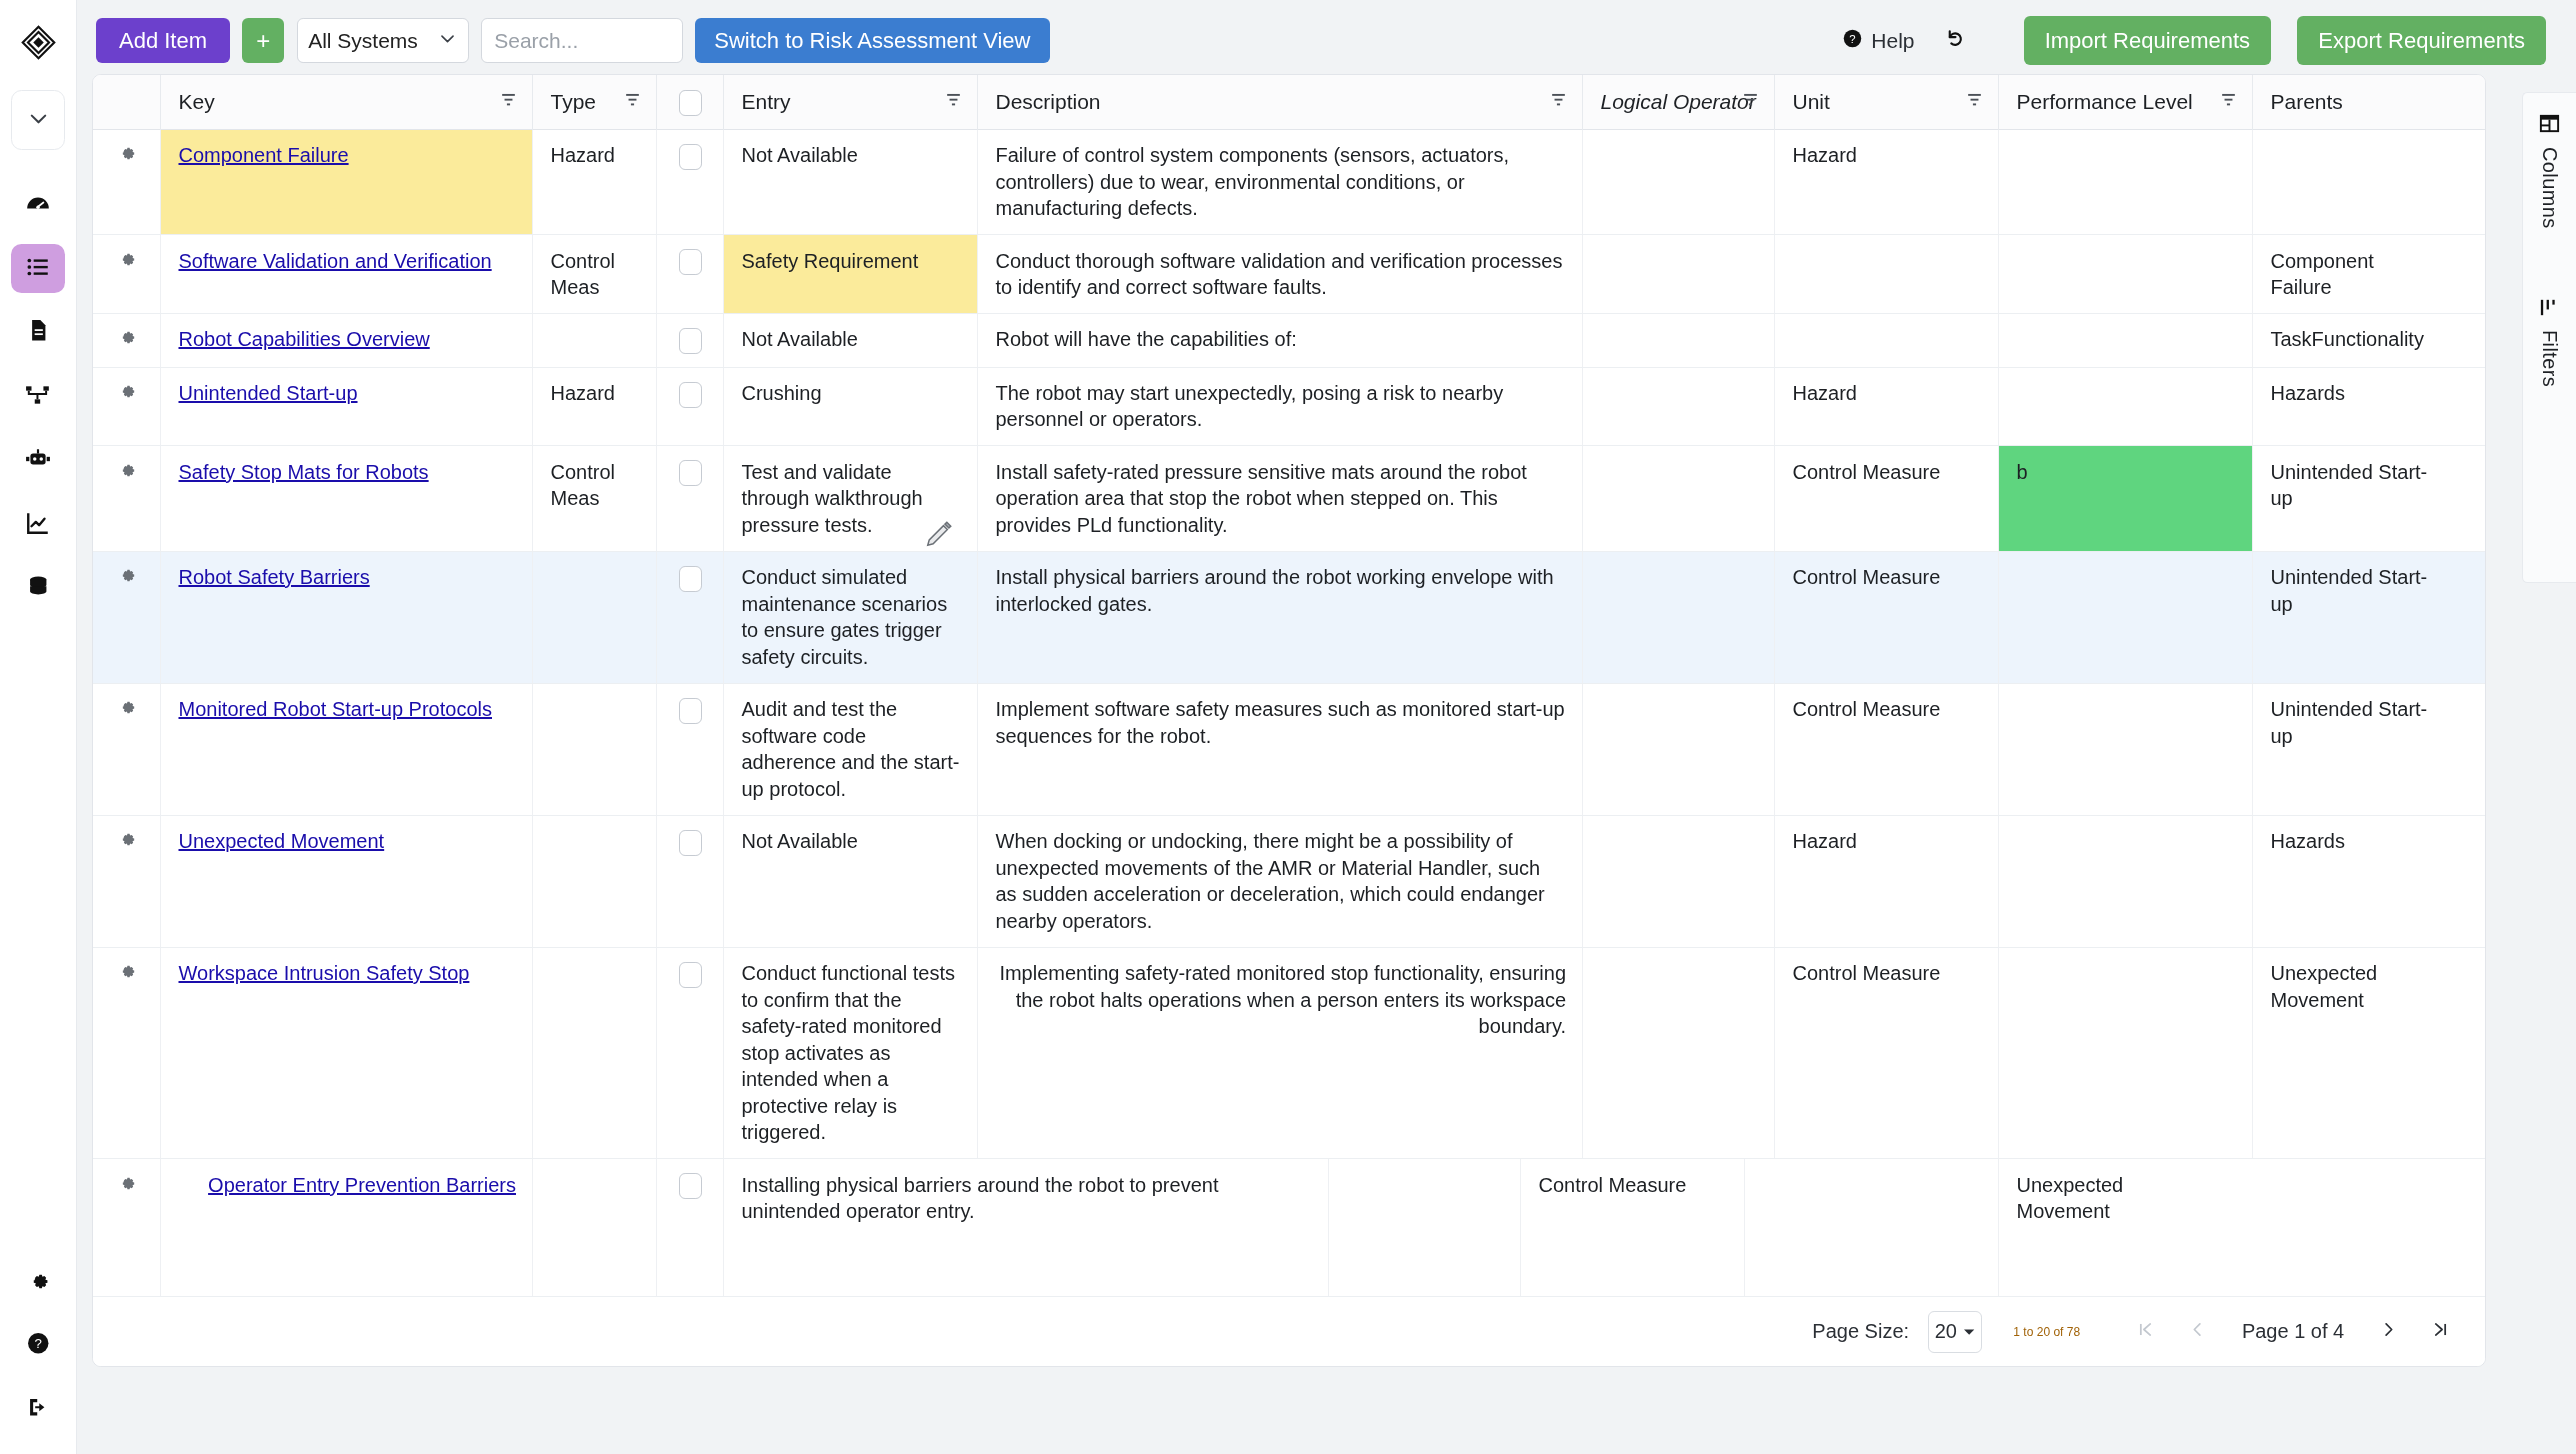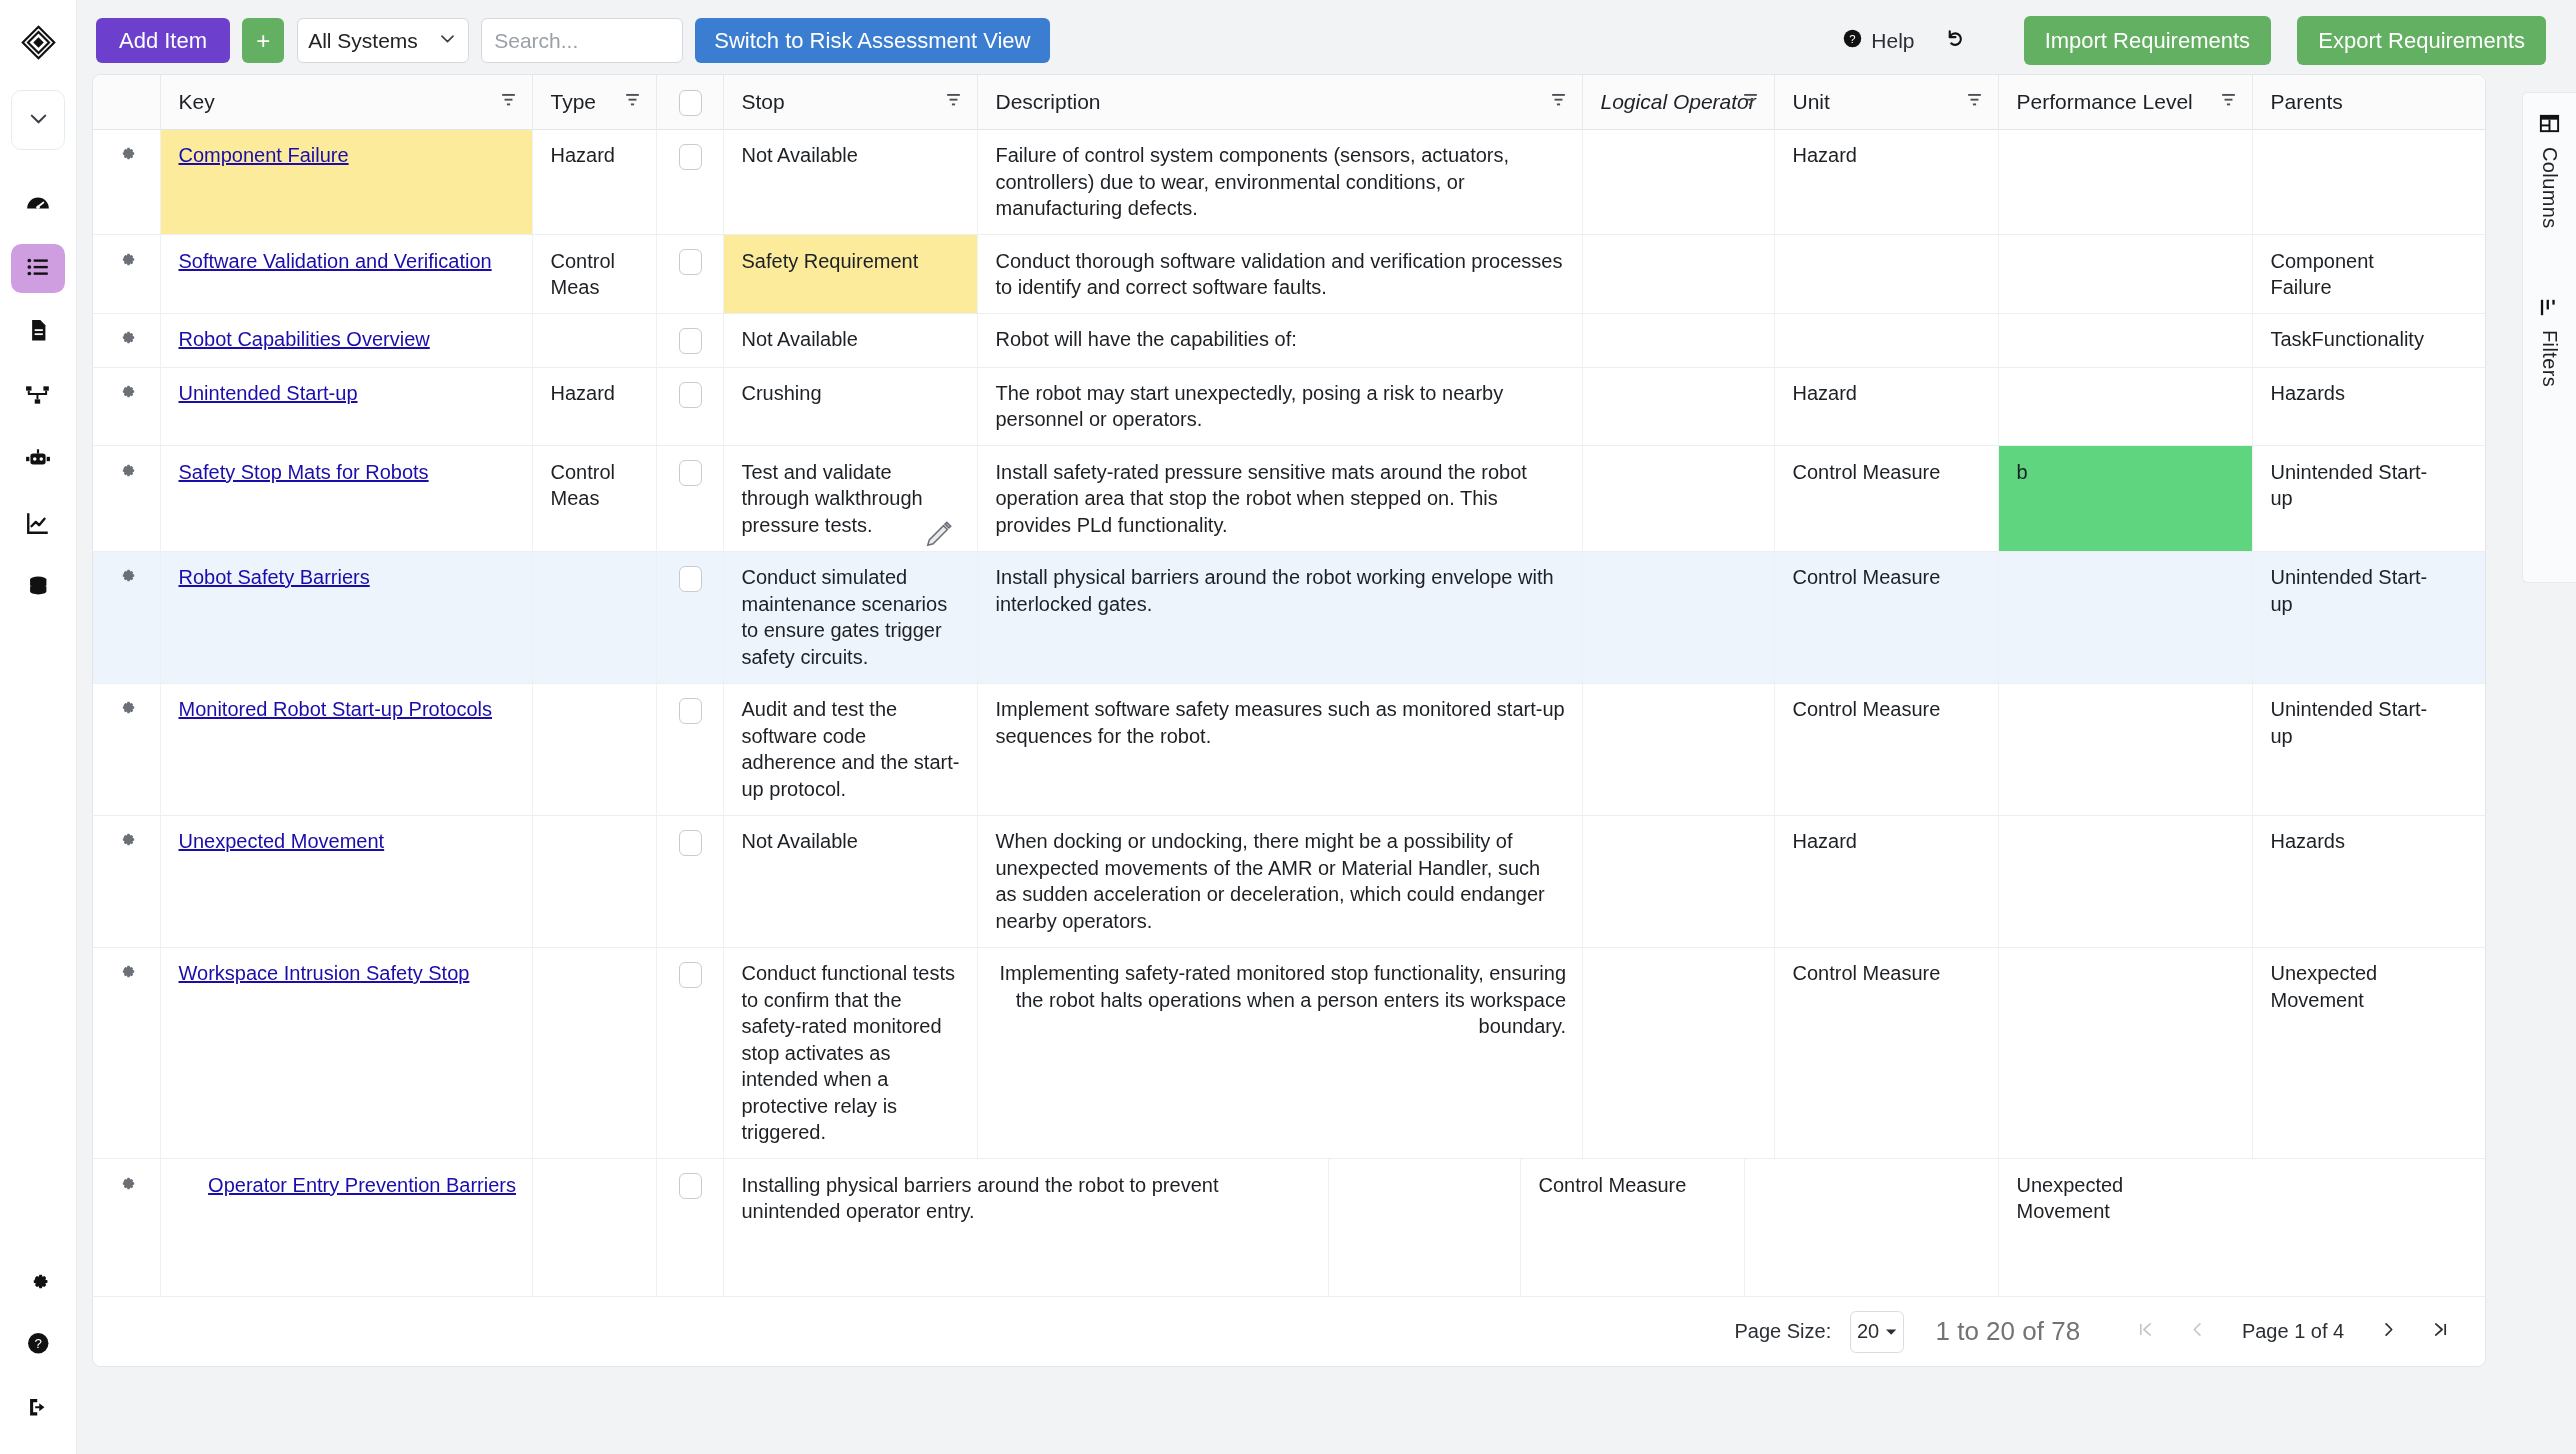--- a/index.html
+++ b/index.html
@@ -120,21 +120,21 @@
     background: #fff; border-top: 0.9px solid #eceff2;
     display: flex; align-items: center; justify-content: flex-end;
     padding-right: 28px; gap: 19px;
   }
   .foot-label { font-size: 20px; color: #2b2f35; }
   .pagesize-box {
     height: 42px; min-width: 54px; border: 0.9px solid #d9dde2; border-radius: 6.1px;
     display: flex; align-items: center; justify-content: center; gap: 6.1px;
     font-size: 20px; color: #2b2f35; padding: 0 3px; cursor: pointer;
   }
-  .range-label { font-size: 26px; color: #737373; margin: 0 30px 0 12.3px; }
+  .range-label { font-size: 12px; color: #a16207; margin: 0 30px 0 12.3px; }
   .pg-btn { font-size: 23px; color: #2b2f35; cursor: pointer; padding: 0 7px; line-height:1; }
   .pg-btn.disabled { color: #c3c8cf; }
   .pg-text { font-size: 20px; color: #2b2f35; padding: 0 8.8px; }
 
   
   .dock {
     position: absolute; right: 0; top: 92px; width: 54px; height: 491px;
     background: #fafbfc; border: 0.9px solid #e7eaee; border-right: none;
     border-radius: 5.3px 0 0 5.3px;
     display: flex; flex-direction: column; align-items: center; padding-top: 19px; gap: 67px;
@@ -328,21 +328,21 @@
             <rect x="10" y="17" width="4" height="2.4" fill="#4c5158"></rect>
           </svg>
       </span>
     </div>
 
     <div class="hcell c-chk center">
       <span class="checkbox"></span>
     </div>
 
     <div class="hcell c-val">
-      <span>Stop</span>
+      <span>Entry</span>
       <span class="ficon">
         <svg width="19" height="19" viewBox="0 0 24 24">
             <rect x="4" y="5" width="16" height="2.4" fill="#4c5158"></rect>
             <rect x="7" y="11" width="10" height="2.4" fill="#4c5158"></rect>
             <rect x="10" y="17" width="4" height="2.4" fill="#4c5158"></rect>
           </svg>
       </span>
     </div>
 
     <div class="hcell c-desc">

